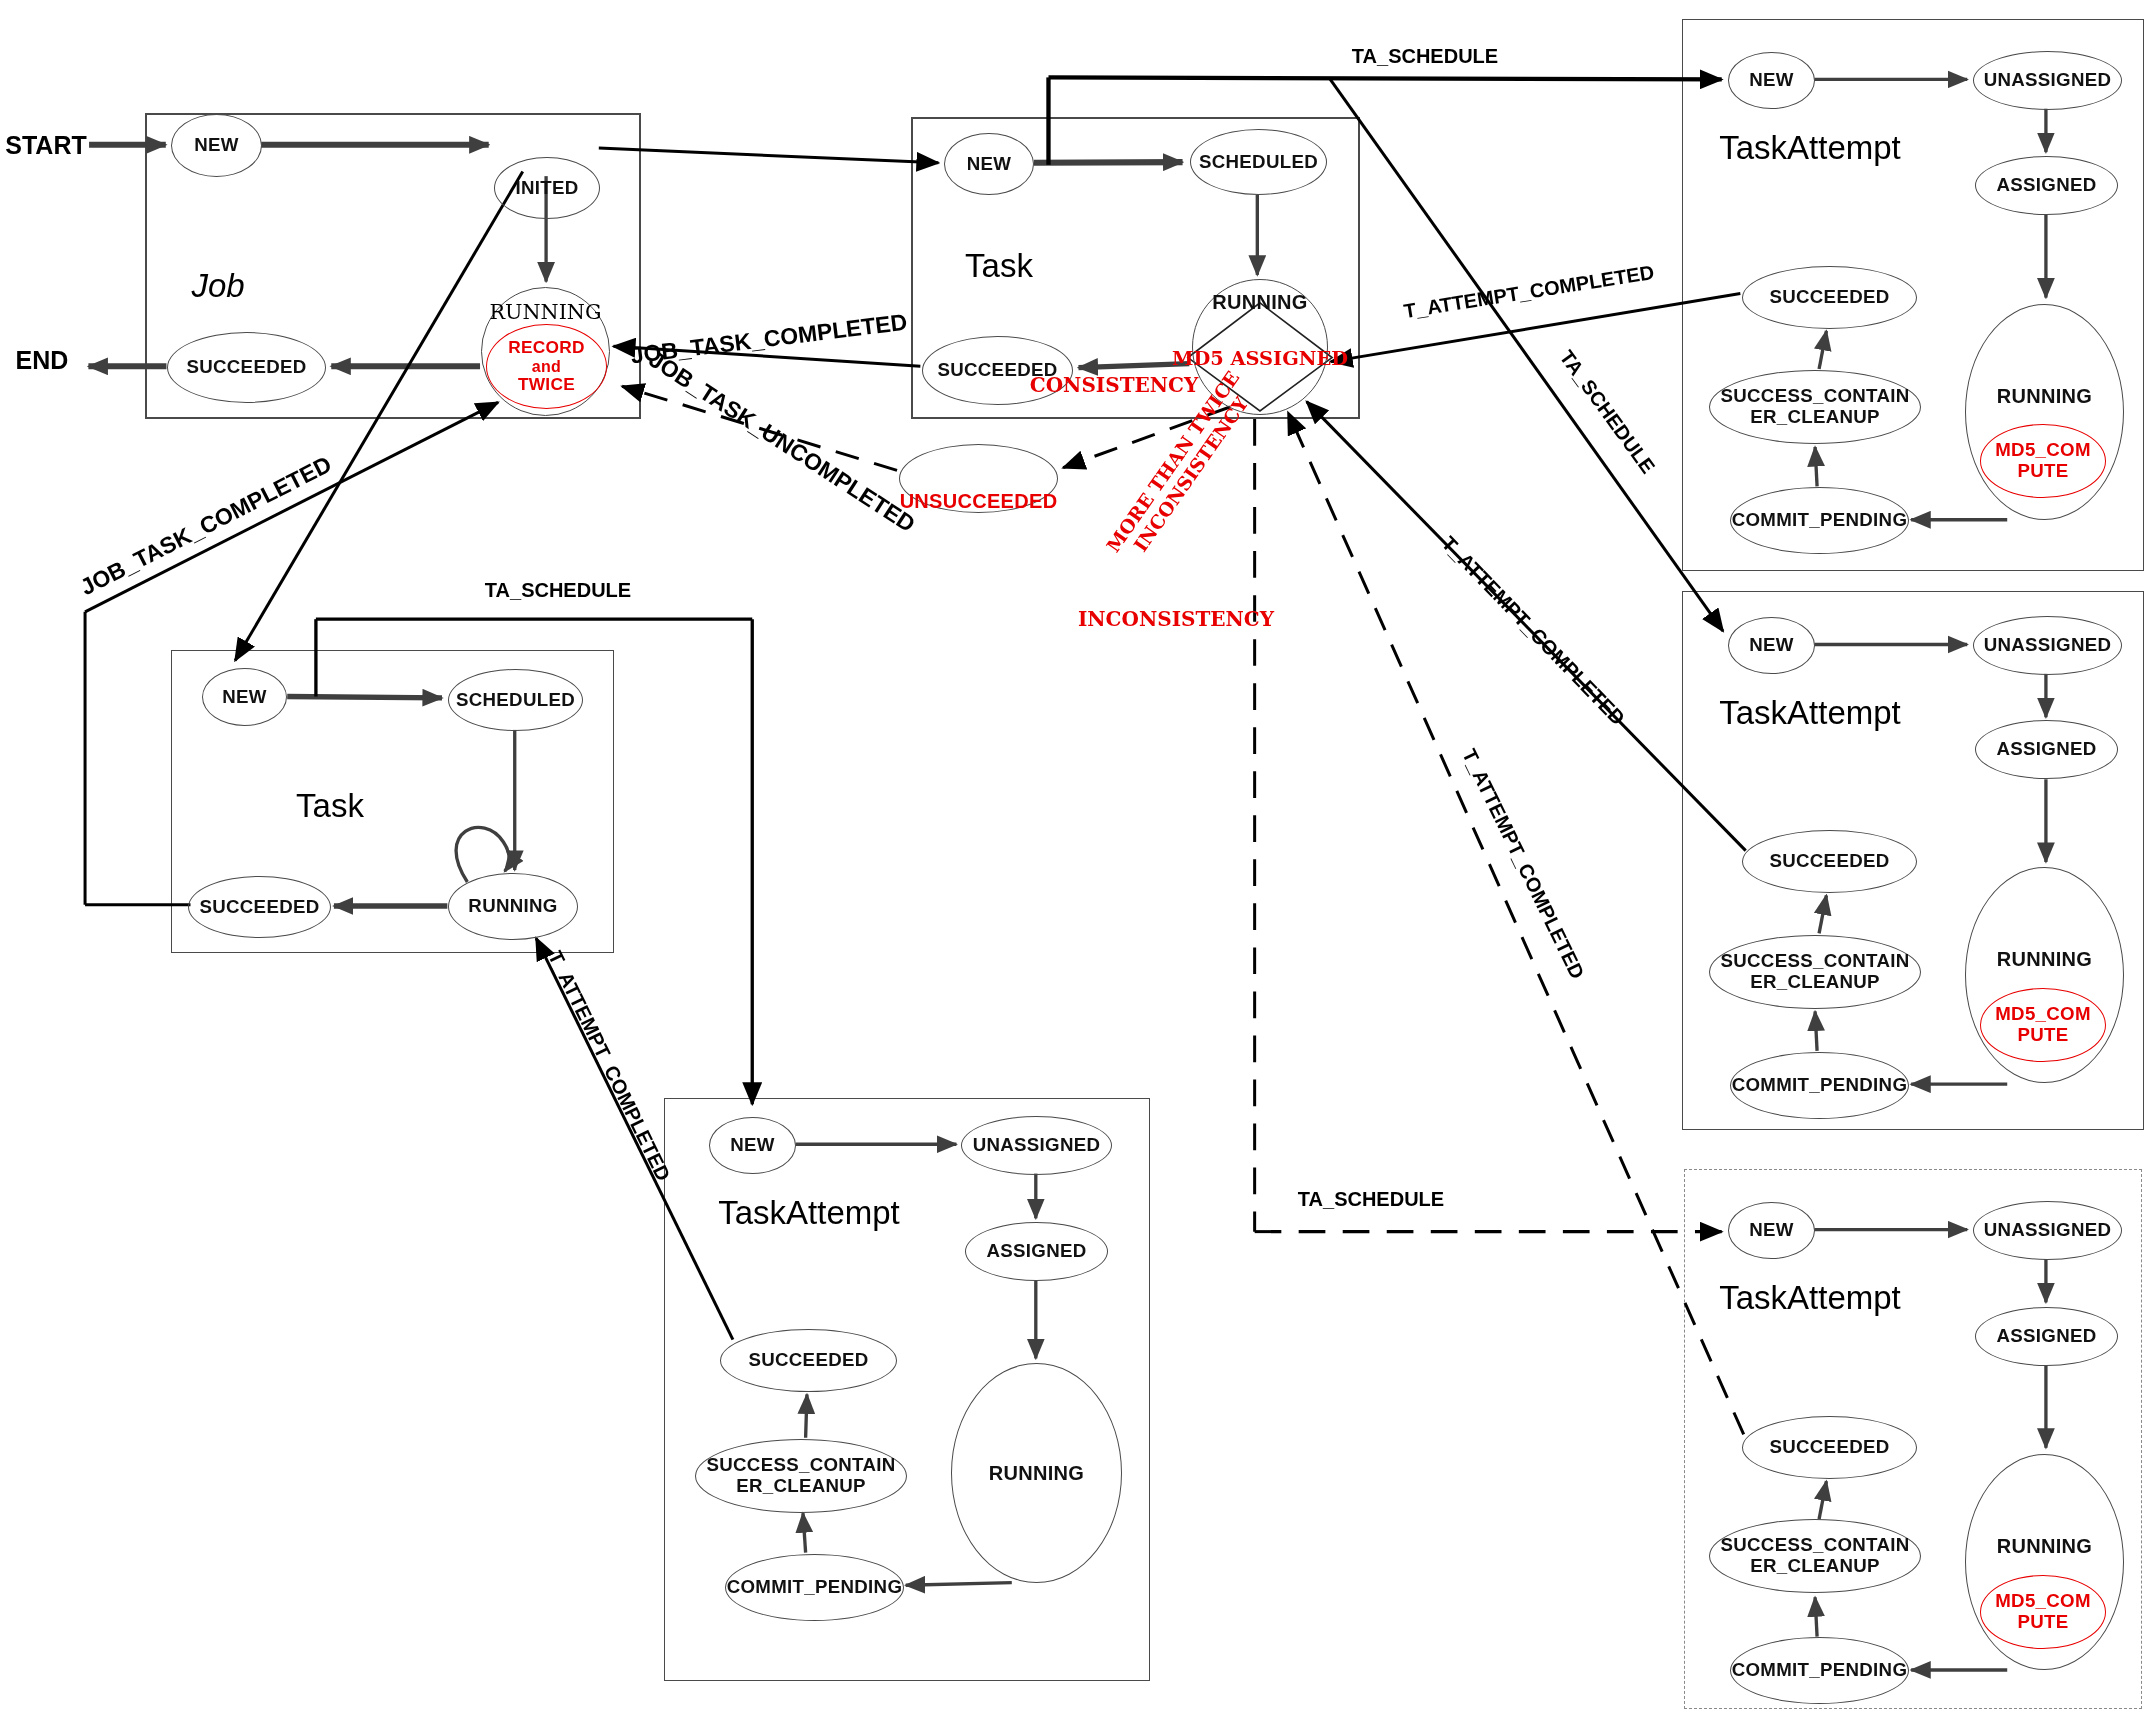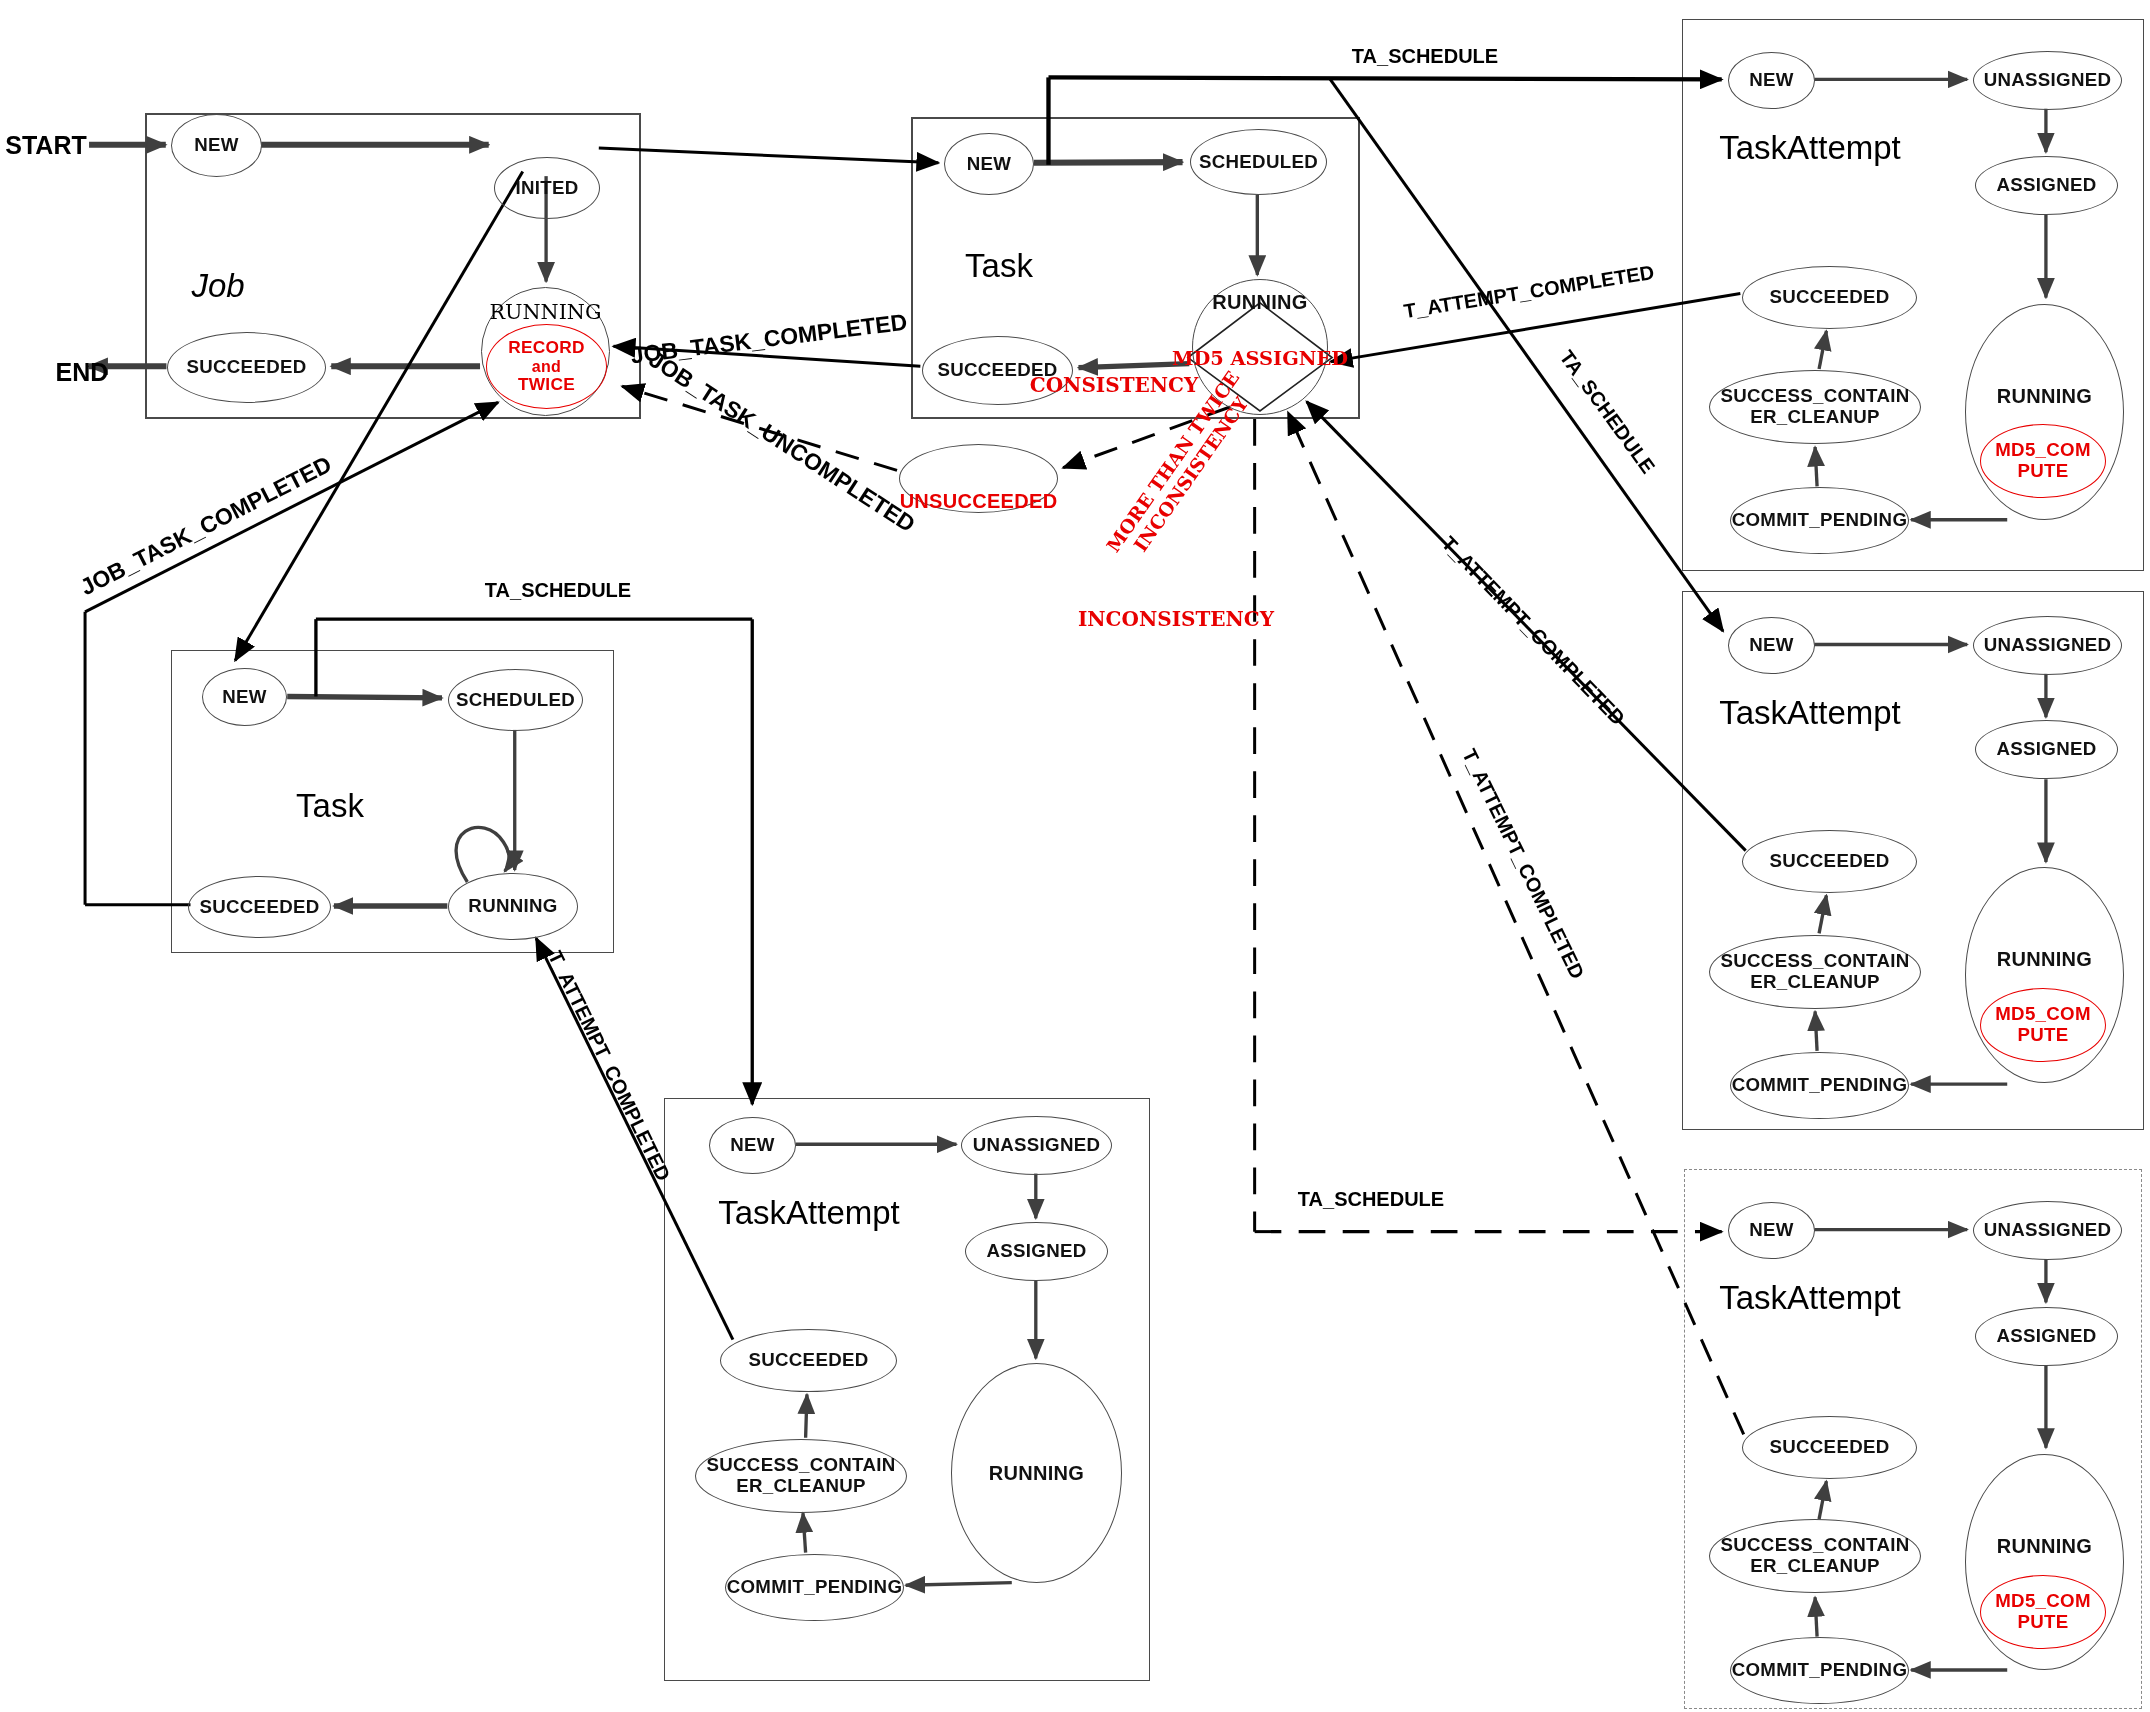--- a/index.html
+++ b/index.html
@@ -240,21 +240,21 @@
   <div class="el st" style="left:965px;top:1222px;width:141px;height:57px;">ASSIGNED</div>
   <div class="el st" style="left:951px;top:1363px;width:169px;height:218px;font-size:20px;">RUNNING</div>
   <div class="el st" style="left:720px;top:1329px;width:175px;height:61px;">SUCCEEDED</div>
   <div class="el" style="left:695px;top:1439px;width:210px;height:72px;">
     <span class="st">SUCCESS_CONTAIN</span>
     <span class="st">ER_CLEANUP</span>
   </div>
   <div class="el st" style="left:725px;top:1554px;width:177px;height:65px;">COMMIT_PENDING</div>
 
   <div class="lbl term" style="left:46px;top:145px;">START</div>
-  <div class="lbl term" style="left:42px;top:372px;margin-left:40px;">END</div>
+  <div class="lbl term" style="left:42px;top:360px;">END</div>
 
   <div class="lbl" style="left:1425px;top:56px;">TA_SCHEDULE</div>
   <div class="lbl" style="left:1529px;top:292px;transform:translate(-50%,-50%) rotate(-9deg);">T_ATTEMPT_COMPLETED</div>
   <div class="lbl" style="left:1607px;top:412px;transform:translate(-50%,-50%) rotate(54deg);">TA_SCHEDULE</div>
   <div class="lbl" style="left:1533px;top:631px;transform:translate(-50%,-50%) rotate(46deg);">T_ATTEMPT_COMPLETED</div>
   <div class="lbl" style="left:1523px;top:864px;transform:translate(-50%,-50%) rotate(64deg);">T_ATTEMPT_COMPLETED</div>
   <div class="lbl" style="left:1371px;top:1199px;">TA_SCHEDULE</div>
   <div class="lbl" style="left:558px;top:590px;">TA_SCHEDULE</div>
   <div class="lbl" style="left:609px;top:1066px;transform:translate(-50%,-50%) rotate(64deg);">T_ATTEMPT_COMPLETED</div>
   <div class="lbl jlab" style="left:769px;top:339px;transform:translate(-50%,-50%) rotate(-7deg);">JOB_TASK_COMPLETED</div>

